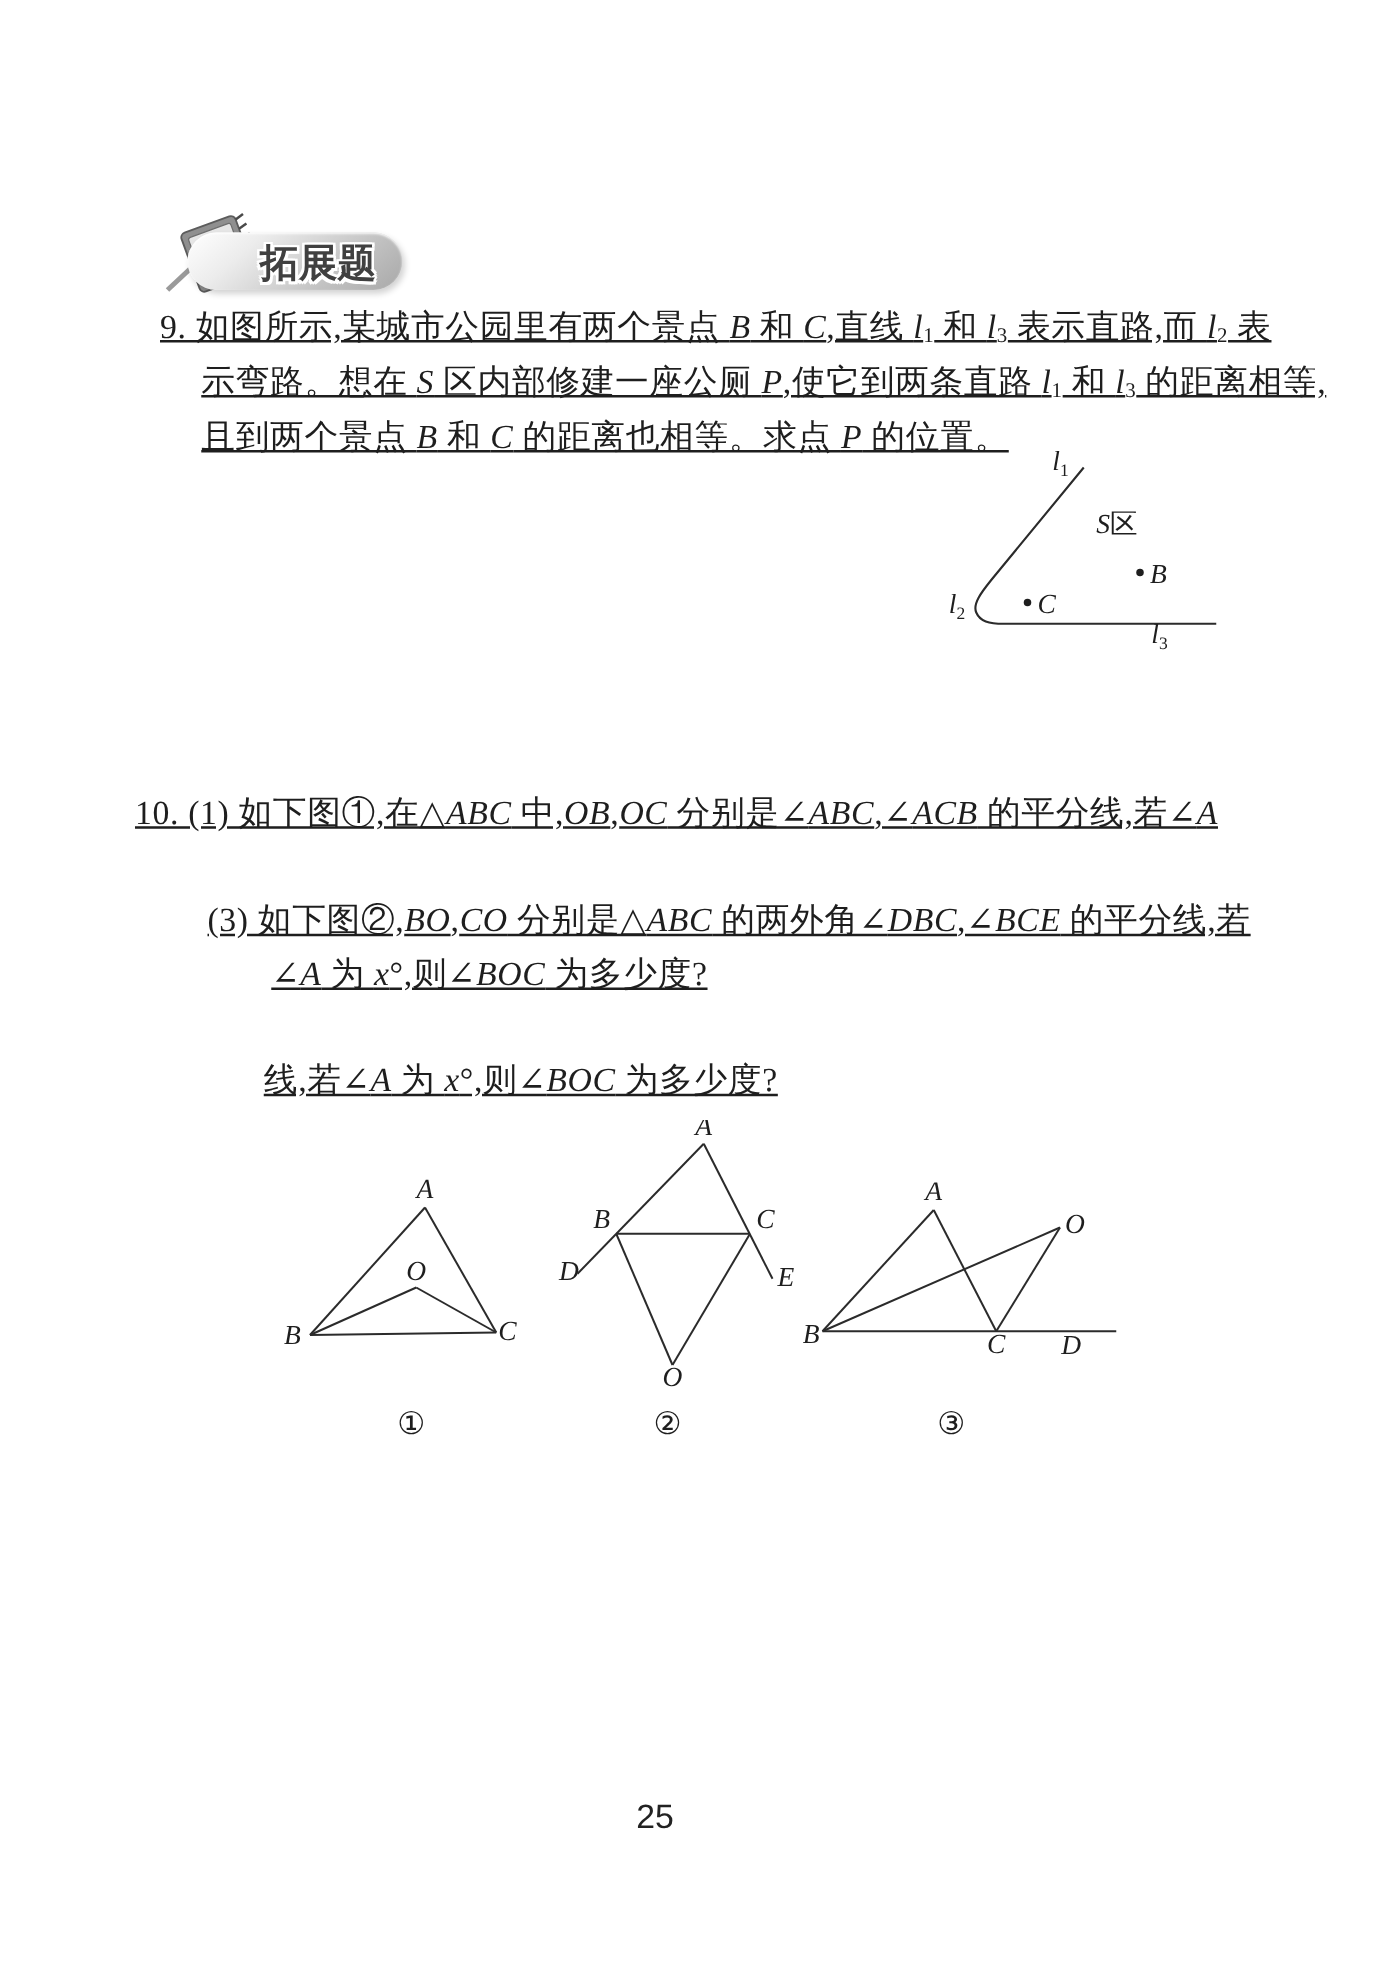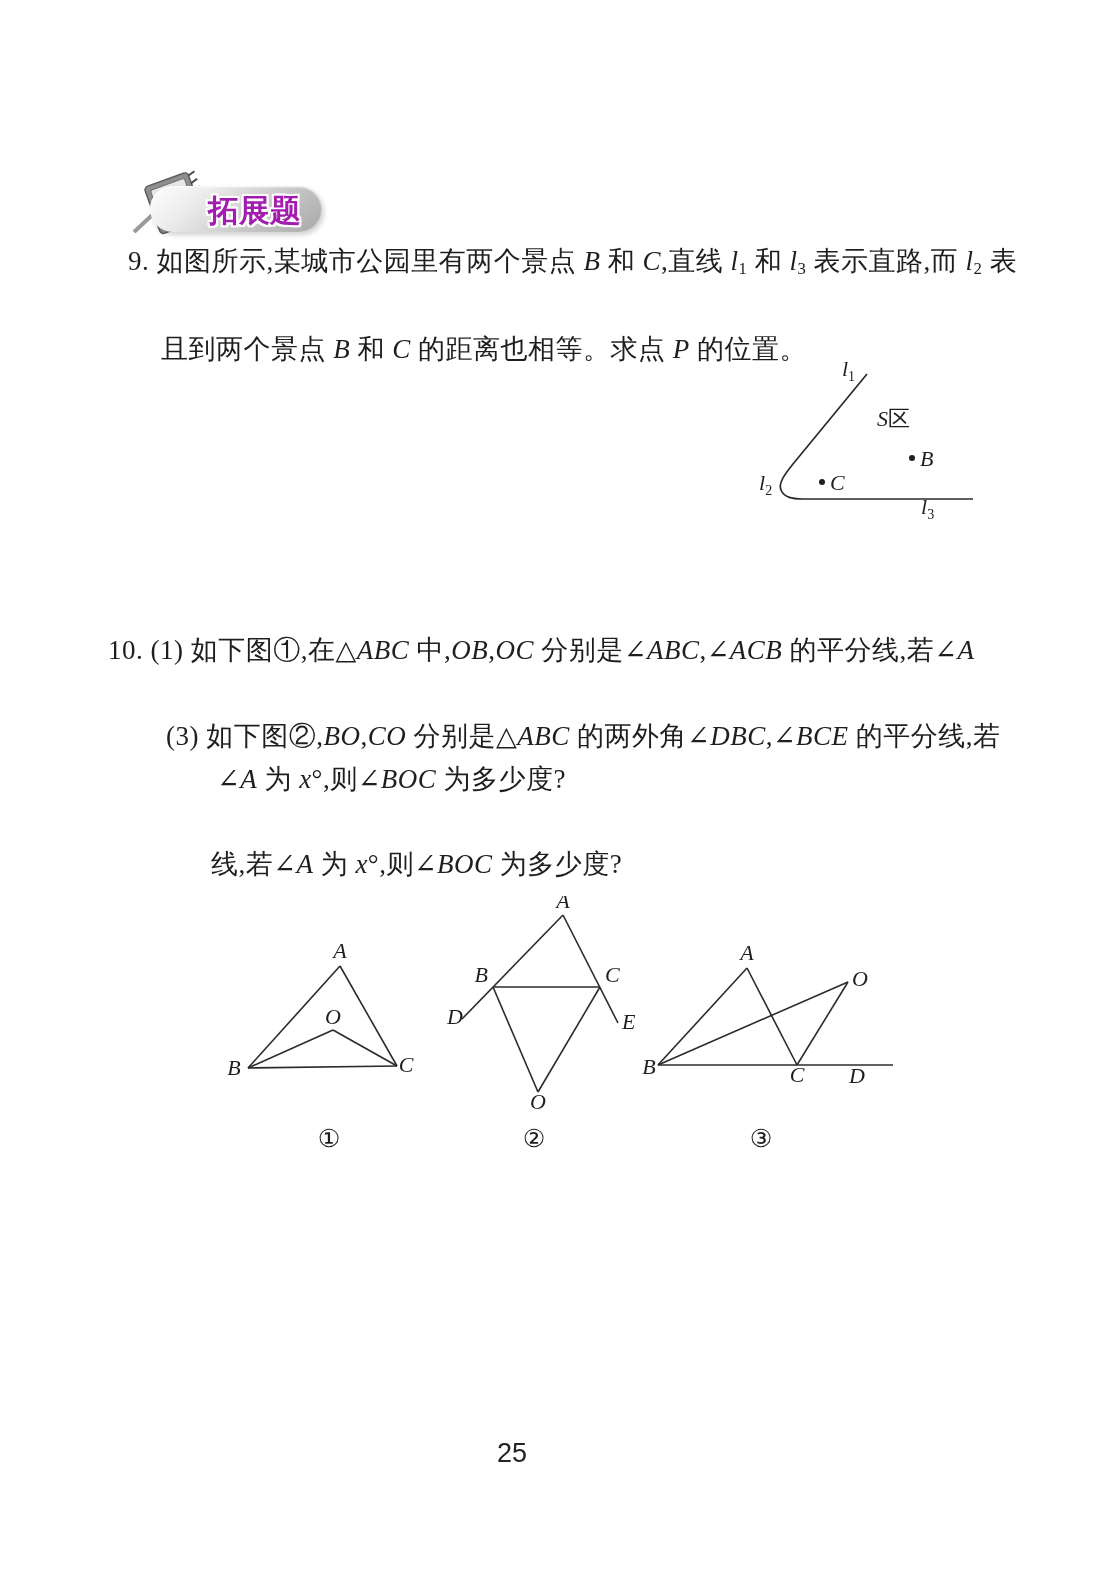--- a/index.html
+++ b/index.html
@@ -1,33 +1,33 @@
 <!DOCTYPE html>
 <html><head>
 <meta charset="utf-8">
 <style>
   html,body{margin:0;padding:0;background:#fff;}
   #page{position:relative;width:1110px;height:1571px;background:#ffffff;overflow:hidden;
         font-family:"Liberation Serif","DejaVu Serif",serif;color:#1e1e1e;}
-  .line{position:absolute;white-space:nowrap;font-size:27px;line-height:34px;letter-spacing:0.5px;}
+  .line{position:absolute;white-space:nowrap;font-size:27px;line-height:34px;letter-spacing:0.5px;text-decoration:underline;}
   .it{font-style:italic;}
   .subs{font-size:0.62em;vertical-align:-0.22em;font-style:normal;}
   
   #badge{position:absolute;left:130px;top:158px;width:215px;height:80px;}
   #badge-pill{position:absolute;left:20px;top:28px;width:172px;height:46px;border-radius:26px;
       background:linear-gradient(140deg,#ffffff 0%,#ececec 28%,#c2c2c2 70%,#a8a8a8 100%);
       box-shadow:2px 3px 5px rgba(0,0,0,0.18), inset 0 1px 2px #ffffff;}
   #badge-label{position:absolute;left:78px;top:32px;font-family:"Liberation Sans","DejaVu Sans",sans-serif;
-      font-weight:bold;font-size:31px;color:#a21caf;
+      font-weight:bold;font-size:31px;color:#404040;
       text-shadow:-2px -2px 0 #fff,2px -2px 0 #fff,-2px 2px 0 #fff,2px 2px 0 #fff,0 -2px 0 #fff,0 2px 0 #fff,-2px 0 0 #fff,2px 0 0 #fff;}
   svg text{font-family:"Liberation Serif","DejaVu Serif",serif;font-size:22px;font-style:italic;fill:#1e1e1e;}
   svg tspan.ssub{font-size:14px;font-style:normal;}
   .caption{position:absolute;transform:translateX(-50%);font-size:25px;color:#1e1e1e;
       font-family:"DejaVu Sans","Liberation Sans",sans-serif;}
-  #page-num{position:absolute;left:512px;top:1438px;transform:translateX(-50%);
+  #page-num{position:absolute;left:524px;top:1438px;transform:translateX(-50%);
       font-family:"Liberation Sans","DejaVu Sans",sans-serif;font-size:27px;color:#222;}
 </style>
 </head>
 <body>
 
 <div id="page">
 
   <div id="badge">
     <div id="badge-pill"></div>
     <svg width="92" height="82" viewBox="0 0 92 82">
@@ -43,20 +43,21 @@
           <line x1="66" y1="64" x2="73" y2="62"></line>
         </g>
       </g>
       <line x1="4" y1="74" x2="34" y2="46" stroke="#9a9a9a" stroke-width="4"></line>
       <polygon points="34,46 40,41 37,50" fill="#555"></polygon>
     </svg>
     <span id="badge-label">拓展题</span>
   </div>
 
   <div class="line" style="left:128px;top:244px;"><span>9. 如图所示,某城市公园里有两个景点 </span><span class="it">B</span><span> 和 </span><span class="it">C</span><span>,直线 </span><span class="it">l</span><span class="subs">1</span><span> 和 </span><span class="it">l</span><span class="subs">3</span><span> 表示直路,而 </span><span class="it">l</span><span class="subs">2</span><span> 表</span></div>
+  <div class="line" style="left:161px;top:288px;"><span>示弯路。想在 </span><span class="it">S</span><span> 区内部修建一座公厕 </span><span class="it">P</span><span>,使它到两条直路 </span><span class="it">l</span><span class="subs">1</span><span> 和 </span><span class="it">l</span><span class="subs">3</span><span> 的距离相等,</span></div>
   <div class="line" style="left:161px;top:332px;"><span>且到两个景点 </span><span class="it">B</span><span> 和 </span><span class="it">C</span><span> 的距离也相等。求点 </span><span class="it">P</span><span> 的位置。</span></div>
 
   <svg style="position:absolute;left:751px;top:354px;" width="232" height="172" viewBox="0 0 232 172">
     <path d="M116,20 L42,110 C34,120 27,129 30,136 C33,143 40,145 52,145 L222,145" fill="none" stroke="#2b2b2b" stroke-width="1.7"></path>
     <text x="104" y="22" text-anchor="end"><tspan>l</tspan><tspan class="ssub" dy="5">1</tspan></text>
     <text x="8" y="136"><tspan>l</tspan><tspan class="ssub" dy="5">2</tspan></text>
     <text x="170" y="160"><tspan>l</tspan><tspan class="ssub" dy="5">3</tspan></text>
     <text x="126" y="72"><tspan>S</tspan><tspan class="cjk" style="font-style:normal">区</tspan></text>
     <circle cx="161" cy="104" r="3" fill="#1e1e1e"></circle>
     <text x="169" y="112">B</text>

